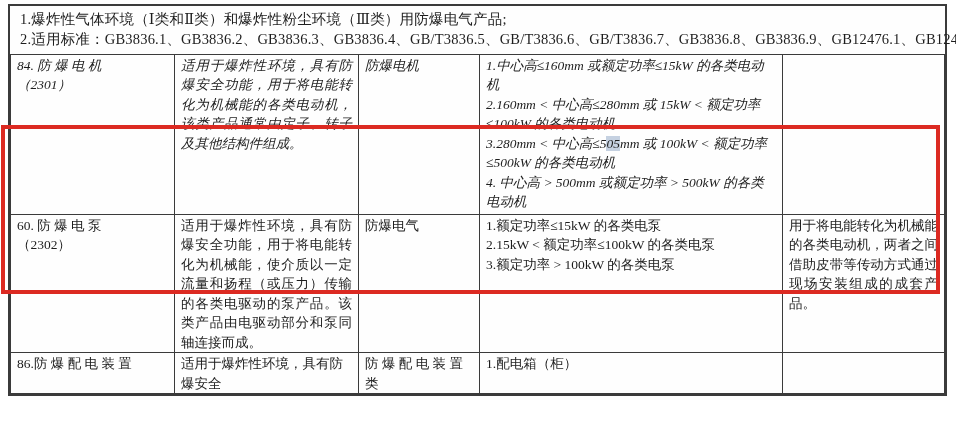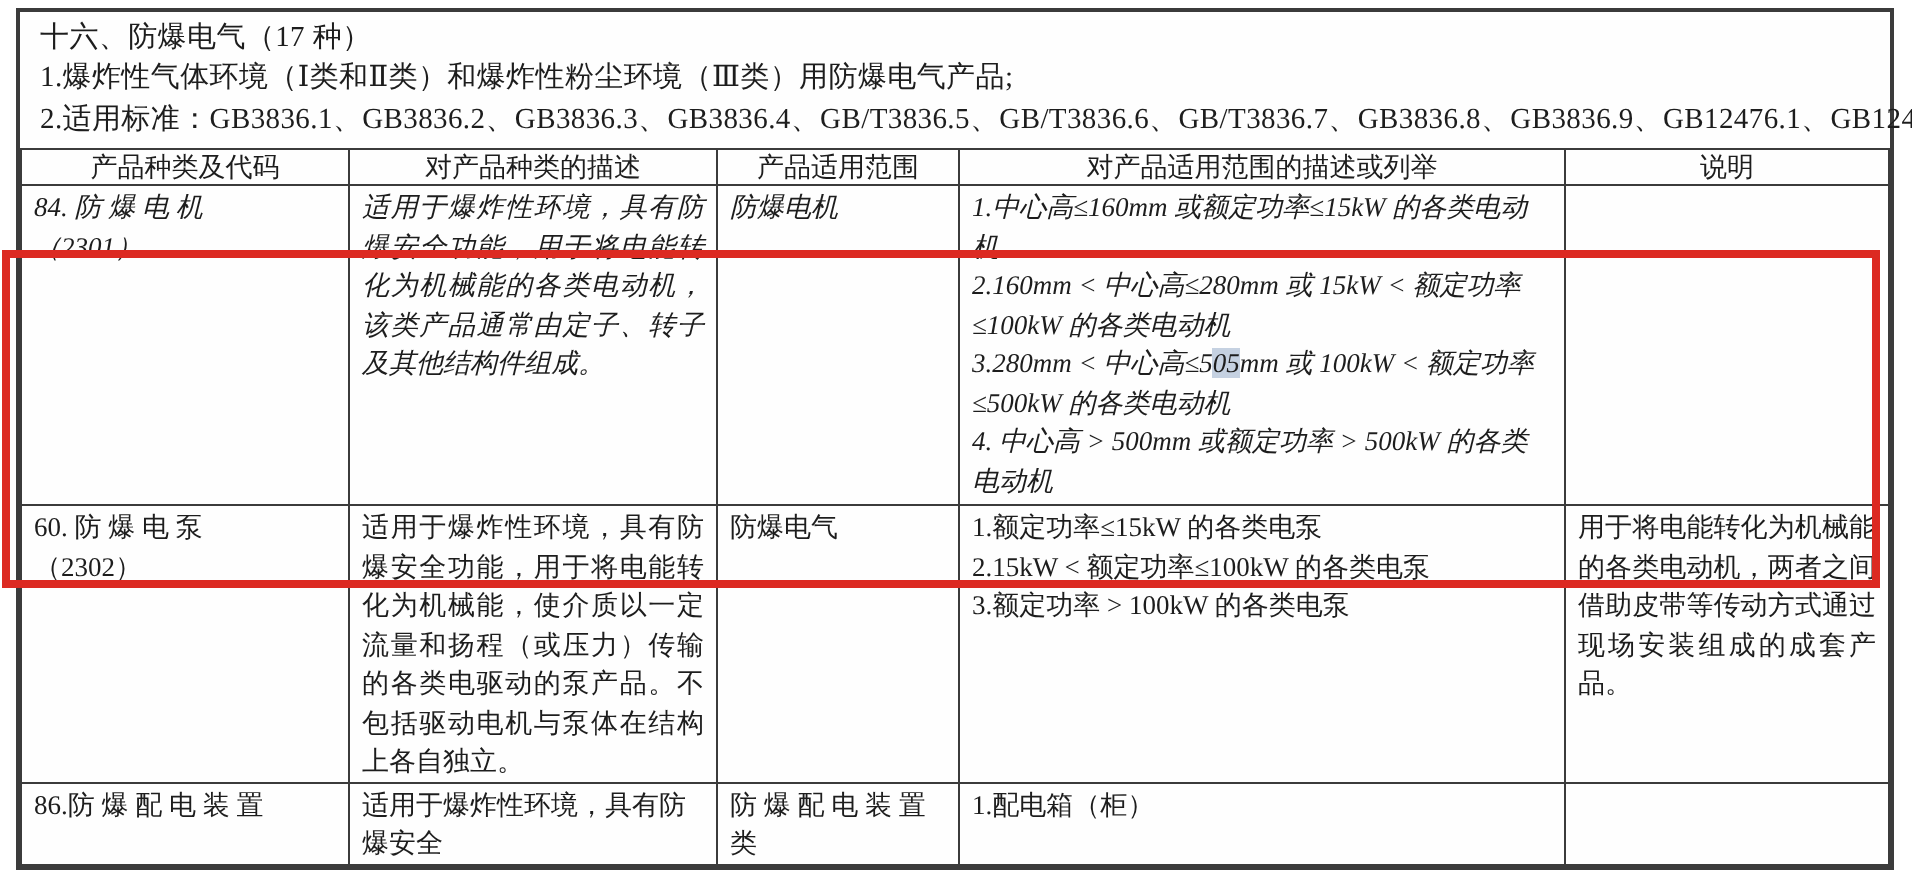--- a/index.html
+++ b/index.html
@@ -39,42 +39,34 @@
     border:4px solid #dc2a22;z-index:5;pointer-events:none;
   }
   tr.r84{height:160px;font-style:italic;} tr.r85{height:118px;} tr.r86{height:22px;}
 </style>
 </head>
 <body>
 
 <div class="doc">
 
   <div class="info">
-    <div>十六、防爆电气（17 种）</div>
     <div>1.爆炸性气体环境（Ⅰ类和Ⅱ类）和爆炸性粉尘环境（Ⅲ类）用防爆电气产品;</div>
     <div>2.适用标准：GB3836.1、GB3836.2、GB3836.3、GB3836.4、GB/T3836.5、GB/T3836.6、GB/T3836.7、GB3836.8、GB3836.9、GB12476.1、GB12476.4、</div>
   </div>
 
   <table>
     <colgroup>
         <col class="c1">
         <col class="c2">
         <col class="c3">
         <col class="c4">
         <col class="c5">
       </colgroup>
 
     <tbody>
-        <tr>
-      <th>产品种类及代码</th>
-      <th>对产品种类的描述</th>
-      <th>产品适用范围</th>
-      <th>对产品适用范围的描述或列举</th>
-      <th>说明</th>
-    </tr>
 
     <tr class="r84">
       <td>
         <div>84. 防 爆 电 机</div>
         <div>（2301）</div>
       </td>
       <td class="just">适用于爆炸性环境，具有防爆安全功能，用于将电能转化为机械能的各类电动机，该类产品通常由定子、转子及其他结构件组成。</td>
       <td>防爆电机</td>
       <td>
         <div class="scope-item">1.中心高≤160mm 或额定功率≤15kW 的各类电动机</div>
@@ -83,21 +75,21 @@
         <div class="scope-item">4. 中心高 &gt; 500mm 或额定功率 &gt; 500kW 的各类电动机</div>
       </td>
       <td></td>
     </tr>
 
     <tr class="r85">
       <td>
         <div>60. 防 爆 电 泵</div>
         <div>（2302）</div>
       </td>
-      <td class="just">适用于爆炸性环境，具有防爆安全功能，用于将电能转化为机械能，使介质以一定流量和扬程（或压力）传输的各类电驱动的泵产品。不包括驱动电机与泵体在结构上各自独立。</td>
+      <td class="just">适用于爆炸性环境，具有防爆安全功能，用于将电能转化为机械能，使介质以一定流量和扬程（或压力）传输的各类电驱动的泵产品。该类产品由电驱动部分和泵同轴连接而成。</td>
       <td>防爆电气</td>
       <td>
         <div class="scope-item">1.额定功率≤15kW 的各类电泵</div>
         <div class="scope-item">2.15kW &lt; 额定功率≤100kW 的各类电泵</div>
         <div class="scope-item">3.额定功率 &gt; 100kW 的各类电泵</div>
       </td>
       <td class="just">用于将电能转化为机械能的各类电动机，两者之间借助皮带等传动方式通过现场安装组成的成套产品。</td>
     </tr>
 
     <tr class="r86">

